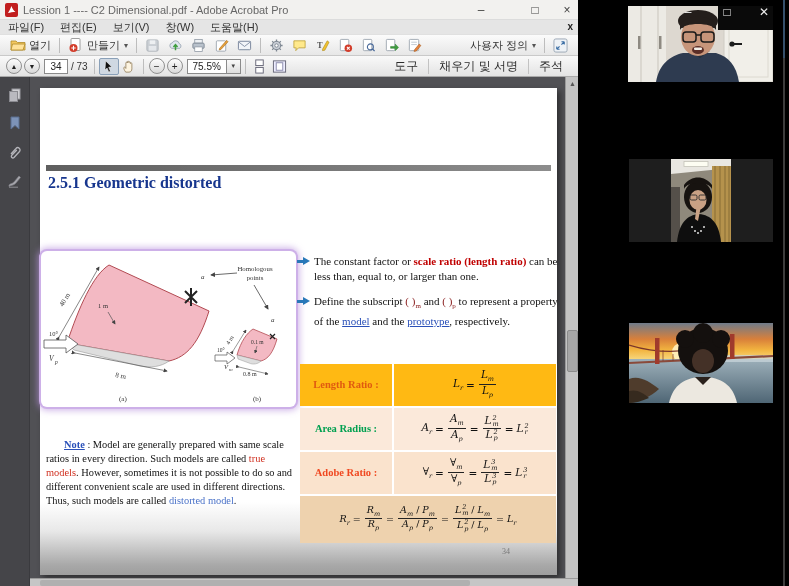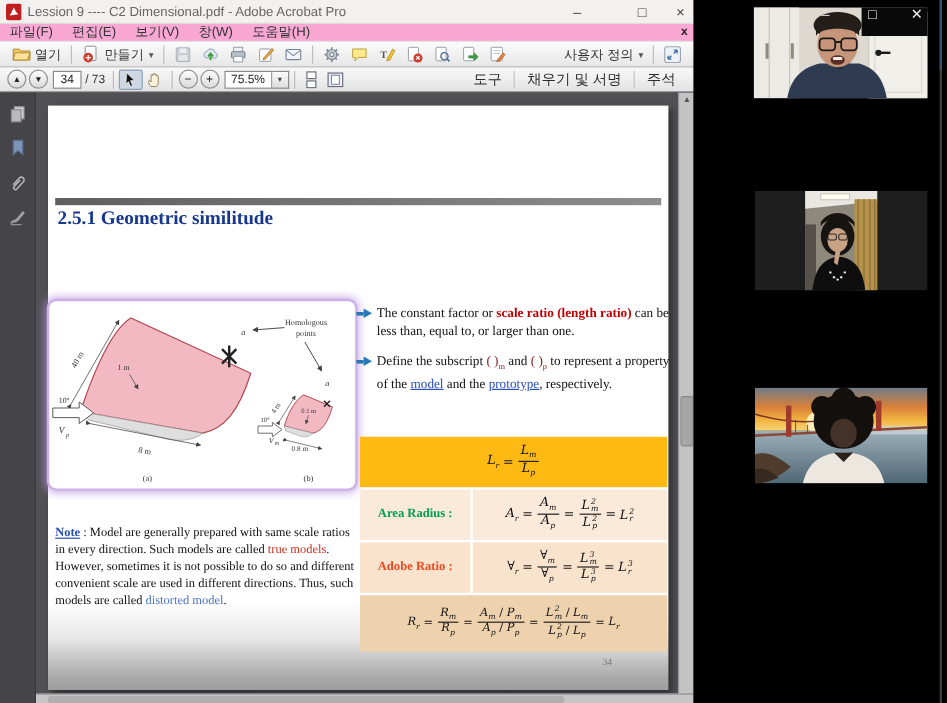--- a/index.html
+++ b/index.html
@@ -8,21 +8,21 @@
   #app *{box-sizing:border-box;}
 
   
   .acrobat{position:absolute;left:0;top:0;width:578px;height:586px;background:#4e4e52;}
   .titlebar{position:absolute;left:0;top:0;width:578px;height:20px;background:#f2f1ef;border-bottom:1px solid #dcdcdc;}
   .app-icon{position:absolute;left:5px;top:3px;width:13px;height:14px;}
   .title-text{position:absolute;left:23px;top:4px;font-size:11px;color:#666;white-space:nowrap;}
   .win-btn{position:absolute;top:1px;width:18px;height:18px;font-size:12px;color:#444;text-align:center;line-height:18px;cursor:default;}
   .wb-min{left:472px;} .wb-max{left:526px;} .wb-close{left:558px;}
 
-  .menubar{position:absolute;left:0;top:20px;width:578px;height:15px;background:#f9a8d4;border-bottom:1px solid #e0e0e0;display:flex;align-items:center;}
+  .menubar{position:absolute;left:0;top:20px;width:578px;height:15px;background:#e5e5e5;border-bottom:1px solid #e0e0e0;display:flex;align-items:center;}
   .menu-item{font-size:11px;color:#333;padding:0 8px;line-height:15px;}
   .menubar-close{position:absolute;right:5px;top:1px;font-size:10px;font-weight:bold;color:#222;}
 
   .toolbar1{position:absolute;left:0;top:35px;width:578px;height:21px;background:linear-gradient(#fbfbfb,#e7e7e7);border-bottom:1px solid #c9c9c9;display:flex;align-items:center;padding:0 6px;}
   .toolbar2{position:absolute;left:0;top:56px;width:578px;height:21px;background:linear-gradient(#f9f9f9,#e3e3e3);border-bottom:1px solid #a9a9a9;display:flex;align-items:center;padding:0 5px;}
   .tb-btn{display:flex;align-items:center;gap:3px;padding:19px 4px;border-radius:2px;font-size:11px;color:#333;}
   .tb-sep{width:1px;height:15px;background:#bdbdbd;margin:0 4px;}
   .ico{width:16px;height:16px;display:inline-block;}
   .ico-s{width:15px;height:15px;display:inline-block;}
   .caret{font-size:8px;color:#555;margin-left:1px;}
@@ -65,21 +65,21 @@
   .bullet-arrow{position:relative;width:13px;height:9px;flex:none;margin-top:3px;margin-right:4px;}
   .bullet-arrow::before{content:"";position:absolute;left:0;top:3px;width:6px;height:3px;background:#2878b8;}
   .bullet-arrow::after{content:"";position:absolute;left:6px;top:0;border-top:4.5px solid transparent;border-bottom:4.5px solid transparent;border-left:7px solid #2878b8;}
   .bullet-text{font-size:11px;line-height:14.5px;color:#111;}
   .bullet-text sub,.note sub{font-size:7px;}
   .seg-redbold{color:#c00000;font-weight:bold;}
   .seg-darkred{color:#8b2020;}
   .seg-red{color:#d03020;}
   .seg-bluelink{color:#2a50b8;text-decoration:underline;}
   .seg-blue{color:#4a72c8;}
-  .seg-notetitle{color:#2a50b8;font-weight:bold;text-decoration:underline;}
+  .seg-notetitle{color:#2a50b8;font-weight:bold;text-decoration:underline;margin-left:18px;}
 
   
   .ratio-table{position:absolute;left:260px;top:276px;width:256px;display:flex;flex-direction:column;gap:2px;}
   .r-row{display:flex;gap:2px;}
   .r-label{width:92px;display:flex;align-items:center;justify-content:center;text-align:center;font-weight:bold;font-size:10.5px;line-height:12px;padding:2px;}
   .r-formula{flex:1;display:flex;align-items:center;justify-content:center;font-size:10.5px;color:#111;
              font-family:"DejaVu Serif","DejaVu Sans",serif;}
   .row1{height:42px;} .row2{height:42px;} .row3{height:42px;} .row4{height:47px;}
   .row1 .r-label,.row1 .r-formula{background:#ffb913;}
   .row2 .r-label,.row2 .r-formula{background:#fbe9da;}
@@ -115,21 +115,21 @@
 
 <div id="app">
 
   <div class="acrobat">
 
     <div class="titlebar">
       <svg class="app-icon" viewBox="0 0 13 14">
         <rect x="0" y="0" width="13" height="14" rx="2" fill="#c11e1e"></rect>
         <path d="M3 10 C5 7 6 4 6.5 3 C7 5 9 8 10.5 9 C8 9 5 9.5 3 10 Z" fill="#fff"></path>
       </svg>
-      <span class="title-text">Lession 9 ---- C2 Dimensional.pdf - Adobe Acrobat Pro</span>
+      <span class="title-text">Lession 1 ---- C2 Dimensional.pdf - Adobe Acrobat Pro</span>
       <span class="win-btn wb-min">–</span>
       <span class="win-btn wb-max">□</span>
       <span class="win-btn wb-close">×</span>
     </div>
 
     <div class="menubar">
       <span class="menu-item">파일(F)</span>
       <span class="menu-item">편집(E)</span>
       <span class="menu-item">보기(V)</span>
       <span class="menu-item">창(W)</span>
@@ -314,21 +314,21 @@
       <svg class="side-ico" style="top:96px" viewBox="0 0 16 16">
         <path d="M2 12 C4 10 5 11 7 9 L12 3 L13.5 4.5 L8.5 10.5 C7 12.5 4 12 2 13.5 Z" fill="#a8a8ae" stroke="#808086" stroke-width="0.7"></path>
         <path d="M2 14.2 H11" stroke="#909096" stroke-width="1"></path>
       </svg>
     </div>
 
     <div class="docarea">
 
       <div class="page">
         <div class="top-rule"></div>
-        <div class="slide-title">2.5.1 Geometric similitude</div>
+        <div class="slide-title">2.5.1 Geometric distorted</div>
 
         <div class="figure">
           <svg width="255" height="156" viewBox="0 0 255 156">
             <defs>
               <marker id="ah" markerWidth="6" markerHeight="6" refX="5" refY="3" orient="auto">
                 <path d="M0,0 L6,3 L0,6 Z" fill="#444"></path>
               </marker>
             </defs>
 
             <g>
@@ -380,20 +380,21 @@
             <div class="bullet-text"><span class="seg-plain">The constant factor or </span><span class="seg-redbold">scale ratio (length ratio)</span><span class="seg-plain"> can be less than, equal to, or larger than one.</span></div>
           </div>
           <div class="bullet">
             <div class="bullet-arrow"></div>
             <div class="bullet-text"><span class="seg-plain">Define the subscript </span><span class="seg-darkred">( )<sub>m</sub></span><span class="seg-plain"> and </span><span class="seg-darkred">( )<sub>p</sub></span><span class="seg-plain"> to represent a property of the </span><span class="seg-bluelink">model</span><span class="seg-plain"> and the </span><span class="seg-bluelink">prototype</span><span class="seg-plain">, respectively.</span></div>
           </div>
         </div>
 
         <div class="ratio-table">
           <div class="r-row row1">
+            <div class="r-label lbl-orange">Length Ratio :</div>
             <div class="r-formula">
                 <span class="fvar"><span>L</span><sub>r</sub></span>
                 <span class="fop">=</span>
                 <span class="frac">
                   <span class="fnum"><span class="fvar"><span>L</span><sub>m</sub></span></span>
                   <span class="fden"><span class="fvar"><span>L</span><sub>p</sub></span></span>
                 </span>
               </div>
           </div>
           <div class="r-row row2">

